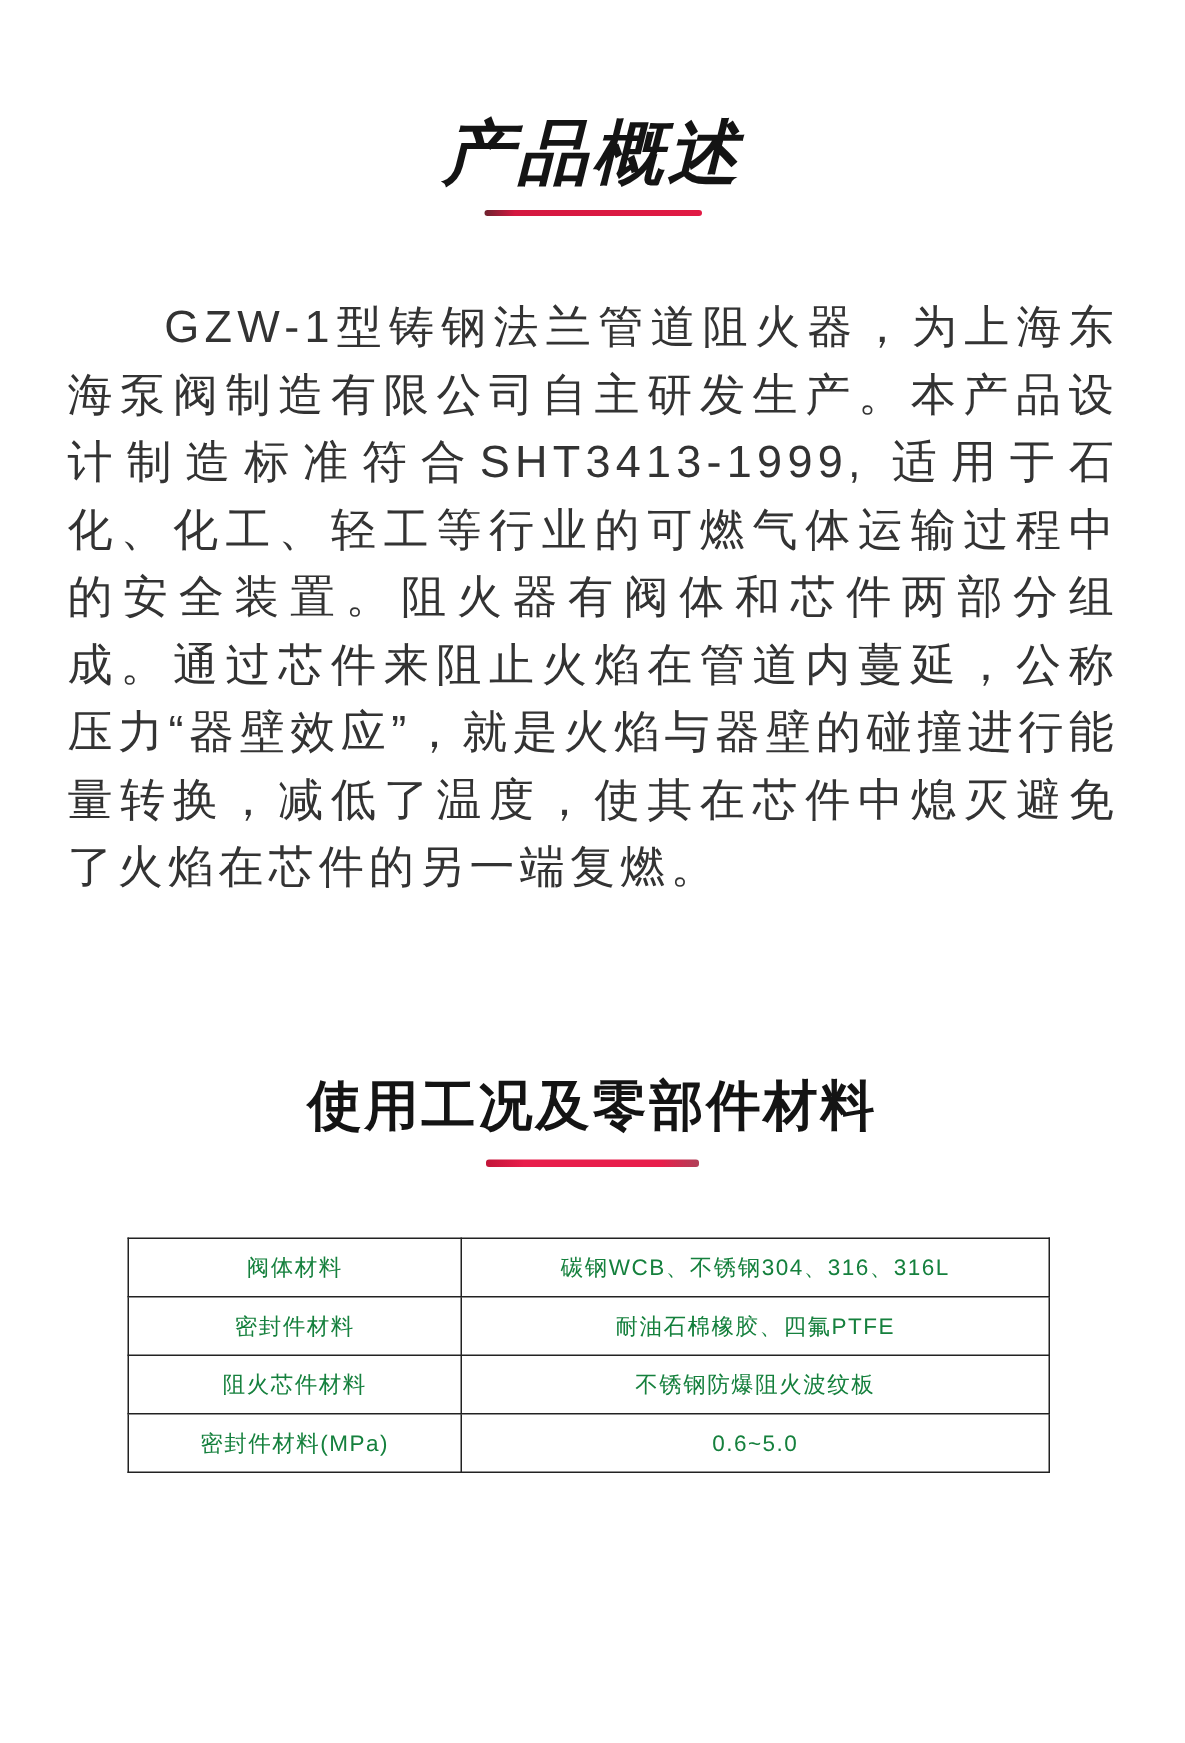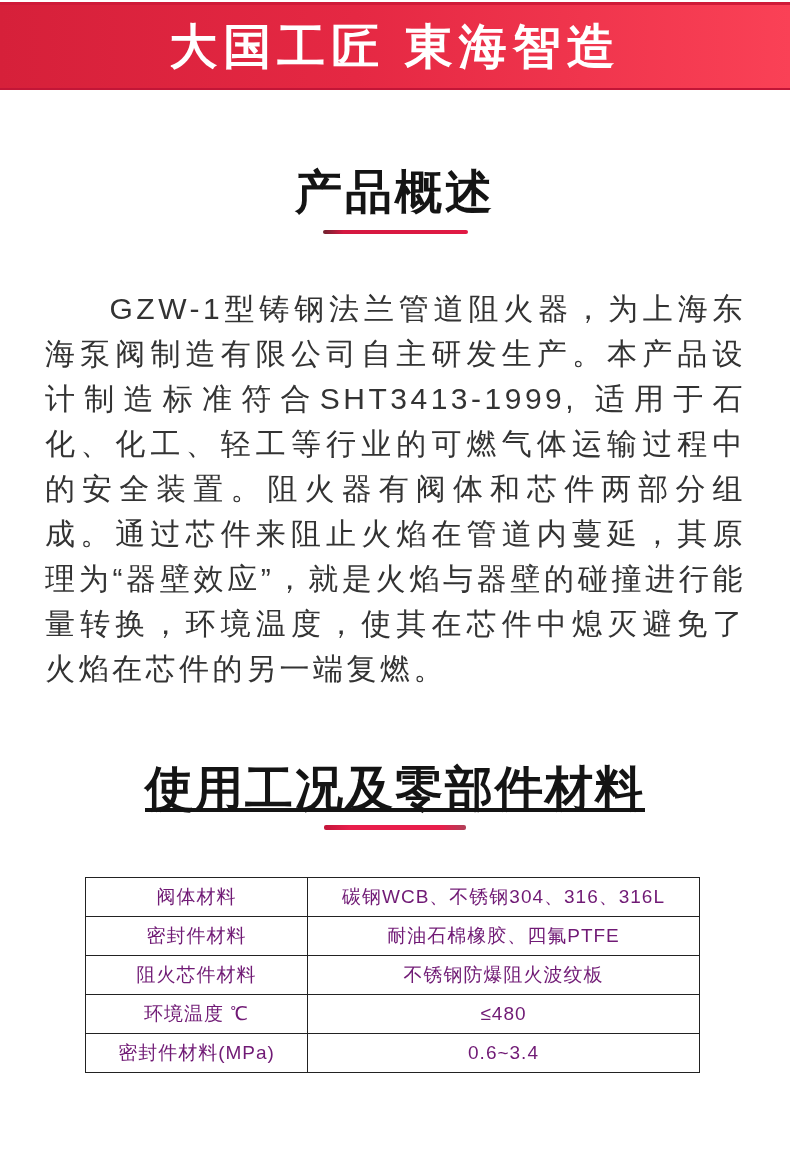--- a/index.html
+++ b/index.html
@@ -34,27 +34,27 @@
     text-align: center;
     font-weight: 900;
     color: #141414;
     white-space: nowrap;
   }
   .title-overview {
     margin-top: 76px;
     font-size: 47px;
     line-height: 52px;
     letter-spacing: 3px;
+    font-style: italic;
   }
   .title-materials {
-    margin-top: 72px;
-    font-size: 48px;
+    margin-top: 110px;
+    font-size: 36px;
     line-height: 52px;
     letter-spacing: 2px;
-    text-decoration: underline;
   }
 
   
   .divider {
     margin: 12px auto 0 auto;
     border-radius: 2px;
   }
   .divider-1 {
     width: 145px; height: 4px;
     background: linear-gradient(90deg, #6e222e 0%, #d41840 14%, #e11a44 100%);
@@ -82,64 +82,57 @@
     table-layout: fixed;
     width: 614px;
     margin: 47px 0 0 85px;
   }
   .materials-table td {
     border: 1px solid #222222;
     height: 39px;
     padding: 0 4px;
     text-align: center;
     vertical-align: middle;
-    font-size: 19px;
-    color: #701a75;
+    font-size: 15px;
+    color: #15803d;
     letter-spacing: 1px;
     white-space: nowrap;
     overflow: hidden;
   }
   .materials-table td.label-cell { width: 222px; }
   .materials-table td.value-cell { width: 392px; }
 </style>
 </head>
 <body>
 
 <div class="page">
 
-  <div class="banner">
-    <div class="banner-title">大国工匠 東海智造</div>
-  </div>
 
   <div class="section-title title-overview">产品概述</div>
   <div class="divider divider-1"></div>
 
-  <div class="overview-text">GZW-1型铸钢法兰管道阻火器，为上海东海泵阀制造有限公司自主研发生产。本产品设计制造标准符合SHT3413-1999, 适用于石化、化工、轻工等行业的可燃气体运输过程中的安全装置。阻火器有阀体和芯件两部分组成。通过芯件来阻止火焰在管道内蔓延，其原理为“器壁效应”，就是火焰与器壁的碰撞进行能量转换，环境温度，使其在芯件中熄灭避免了火焰在芯件的另一端复燃。</div>
+  <div class="overview-text">GZW-1型铸钢法兰管道阻火器，为上海东海泵阀制造有限公司自主研发生产。本产品设计制造标准符合SHT3413-1999, 适用于石化、化工、轻工等行业的可燃气体运输过程中的安全装置。阻火器有阀体和芯件两部分组成。通过芯件来阻止火焰在管道内蔓延，公称压力“器壁效应”，就是火焰与器壁的碰撞进行能量转换，减低了温度，使其在芯件中熄灭避免了火焰在芯件的另一端复燃。</div>
 
   <div class="section-title title-materials">使用工况及零部件材料</div>
   <div class="divider divider-2"></div>
 
   <table class="materials-table">
     <tbody>
       <tr>
         <td class="label-cell">阀体材料</td>
         <td class="value-cell">碳钢WCB、不锈钢304、316、316L</td>
       </tr>
       <tr>
         <td class="label-cell">密封件材料</td>
         <td class="value-cell">耐油石棉橡胶、四氟PTFE</td>
       </tr>
       <tr>
         <td class="label-cell">阻火芯件材料</td>
         <td class="value-cell">不锈钢防爆阻火波纹板</td>
       </tr>
       <tr>
-        <td class="label-cell">环境温度 ℃</td>
-        <td class="value-cell">≤480</td>
-      </tr>
-      <tr>
         <td class="label-cell">密封件材料(MPa)</td>
-        <td class="value-cell">0.6~3.4</td>
+        <td class="value-cell">0.6~5.0</td>
       </tr>
     </tbody>
   </table>
 
 </div>
 
 </body></html>

